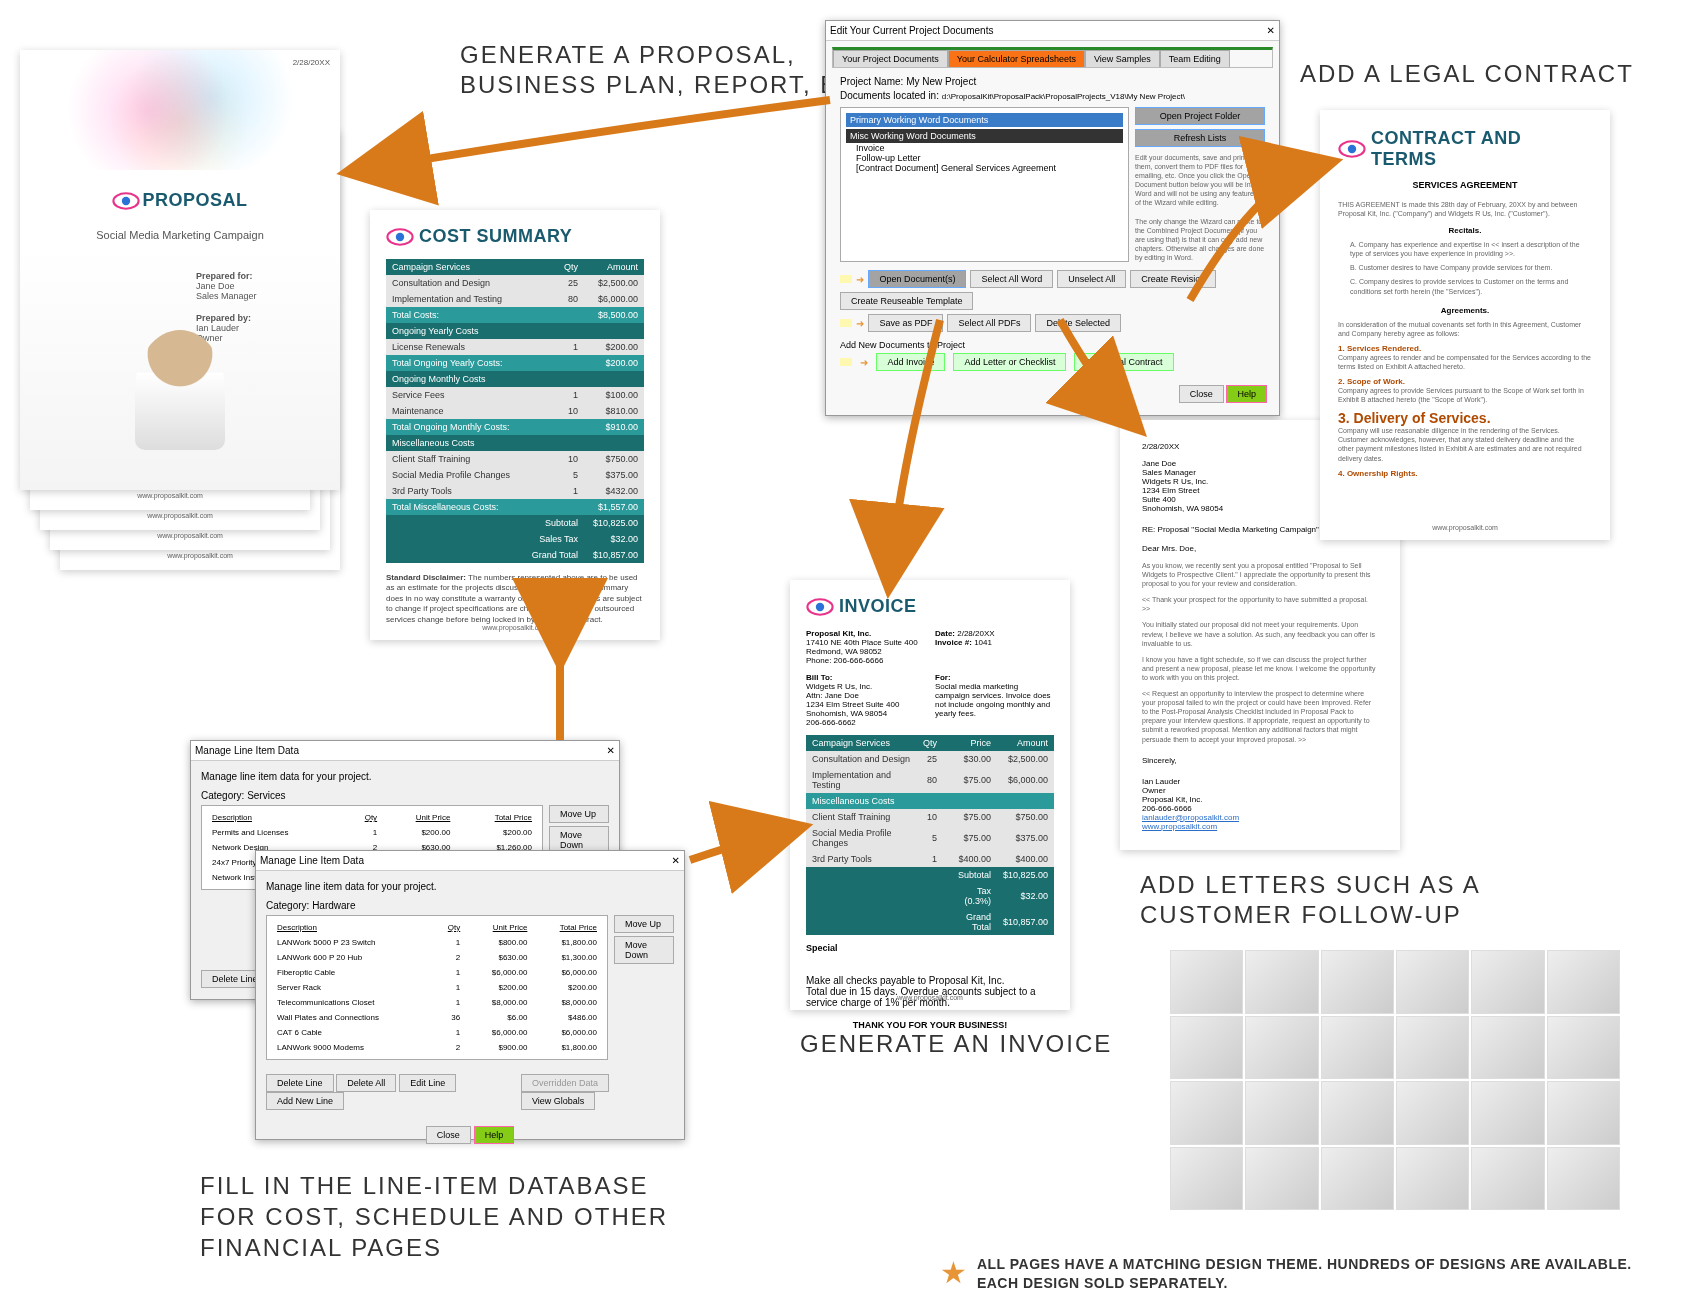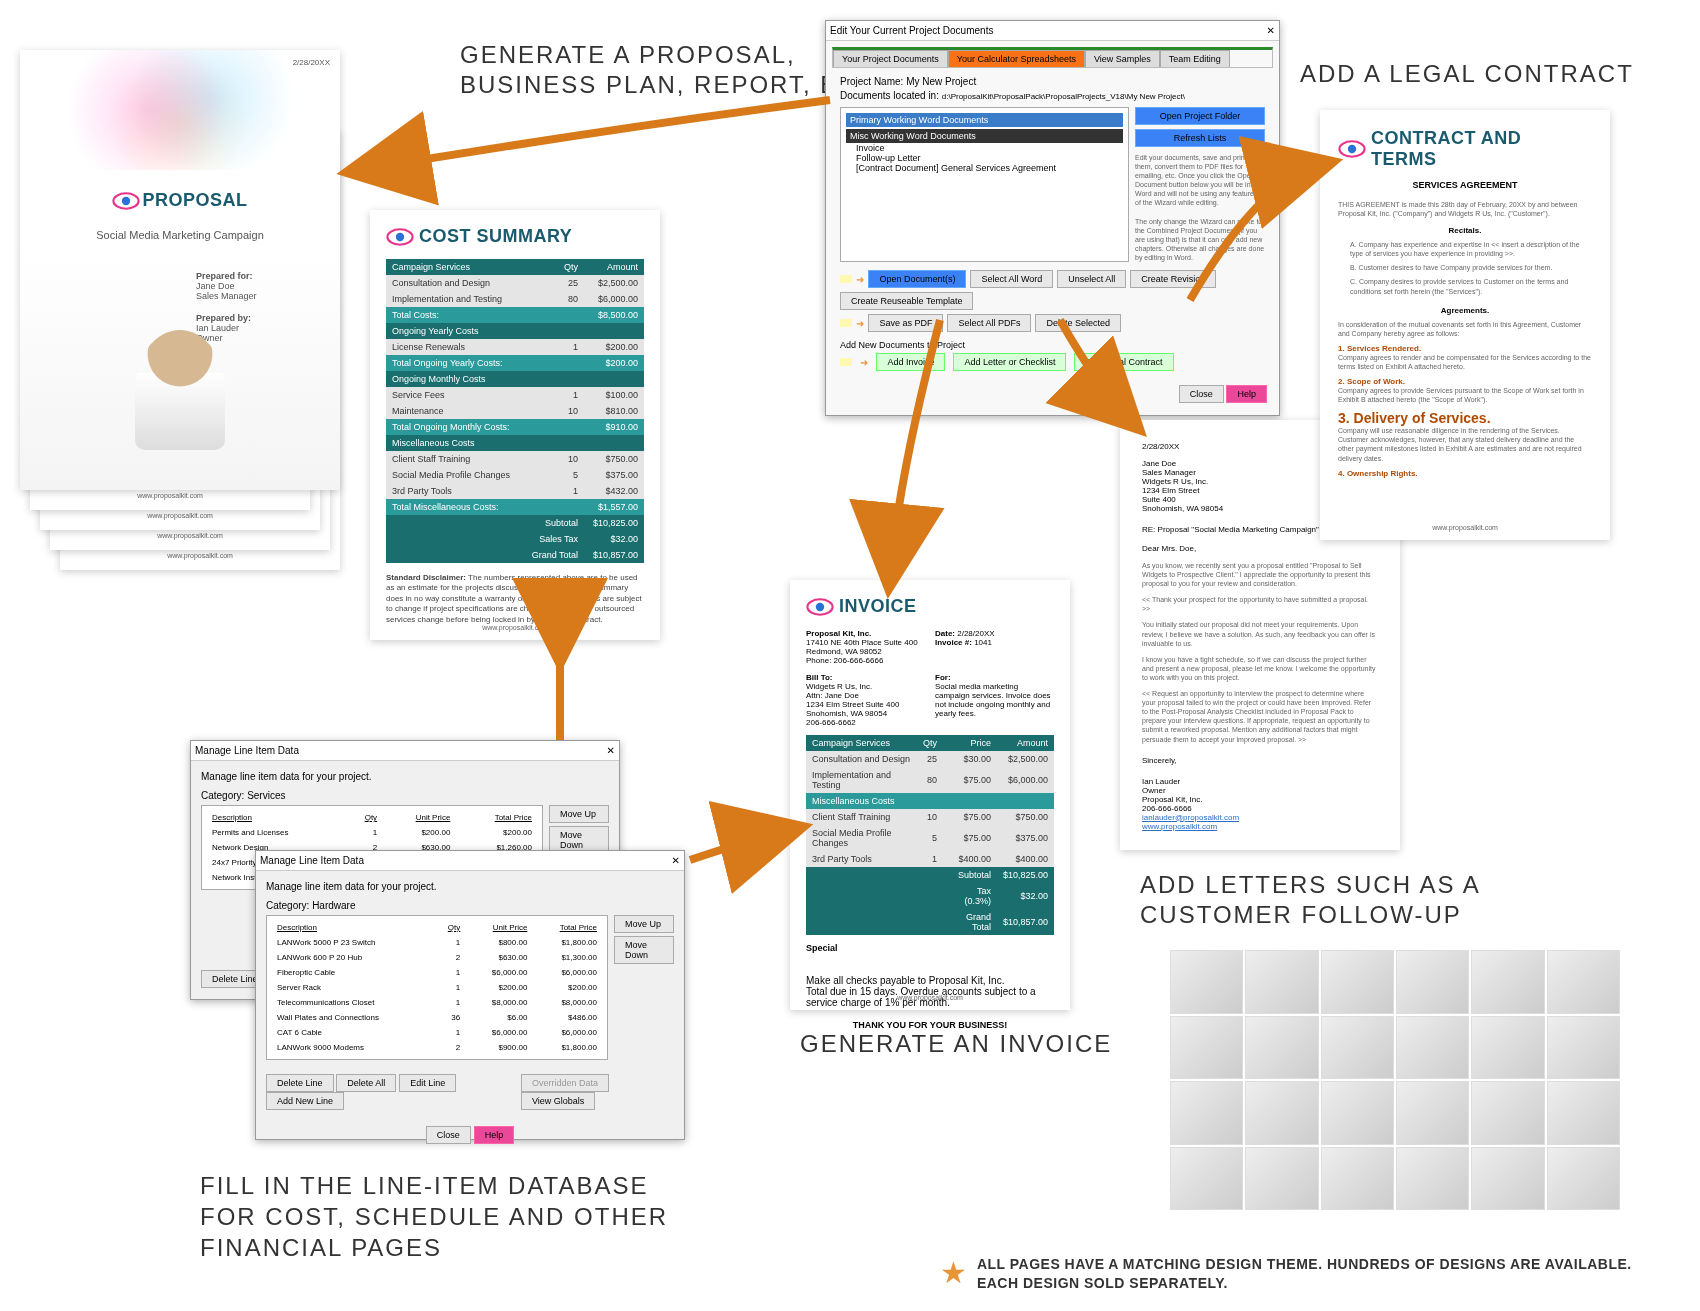--- a/index.html
+++ b/index.html
@@ -11,22 +11,22 @@
 .doc-title-text { font-size: 18px; font-weight: 600; color: #1a5a6e; letter-spacing: .5px; }
 .teal-row { background: #2b9a9a; color: #fff; font-size: 9px; }
 .dark-teal-row { background: #1a6e6e; color: #fff; font-size: 9px; }
 .white-row { background: #e5e5e5; color: #333; font-size: 9px; }
 table { width: 100%; border-collapse: collapse; }
 td { padding: 3px 6px; }
 .right { text-align: right; }
 .dialog { position: absolute; background: #f0f0f0; border: 1px solid #999; box-shadow: 0 2px 8px rgba(0,0,0,0.3); font-size: 10px; }
 .dialog-title { background: #fff; padding: 4px; border-bottom: 1px solid #ccc; font-size: 10px; }
 .btn { display: inline-block; background: #e8e8e8; border: 1px solid #aaa; padding: 3px 10px; font-size: 9px; cursor: pointer; }
-.btn-blue { background: #3b82f6; border-color: #6af; }
-.btn-pink { background: #ec4899; border-color: #f6a; }
+.btn-blue { background: #a3a3a3; border-color: #6af; }
+.btn-pink { background: #84cc16; border-color: #f6a; }
 .btn-green { background: #d8ffd8; border-color: #6f6; }
 .tab { display: inline-block; padding: 3px 8px; font-size: 9px; background: #ddd; border: 1px solid #aaa; border-bottom: none; }
 .tab.active { background: #f97316; }
 .arrow { position: absolute; pointer-events: none; }
 .star { color: #e89538; font-size: 30px; }
 .footnote { font-size: 14px; color: #333; font-weight: 600; letter-spacing: .5px; }
 .tiny-text { font-size: 7px; color: #666; line-height: 1.3; }
 .collage { position: absolute; display: grid; grid-template-columns: repeat(6, 1fr); gap: 2px; }
 .collage > div { background: linear-gradient(135deg, #eee, #ccc); border: 1px solid #ddd; }
 .hi { background: #fff8b0; }

